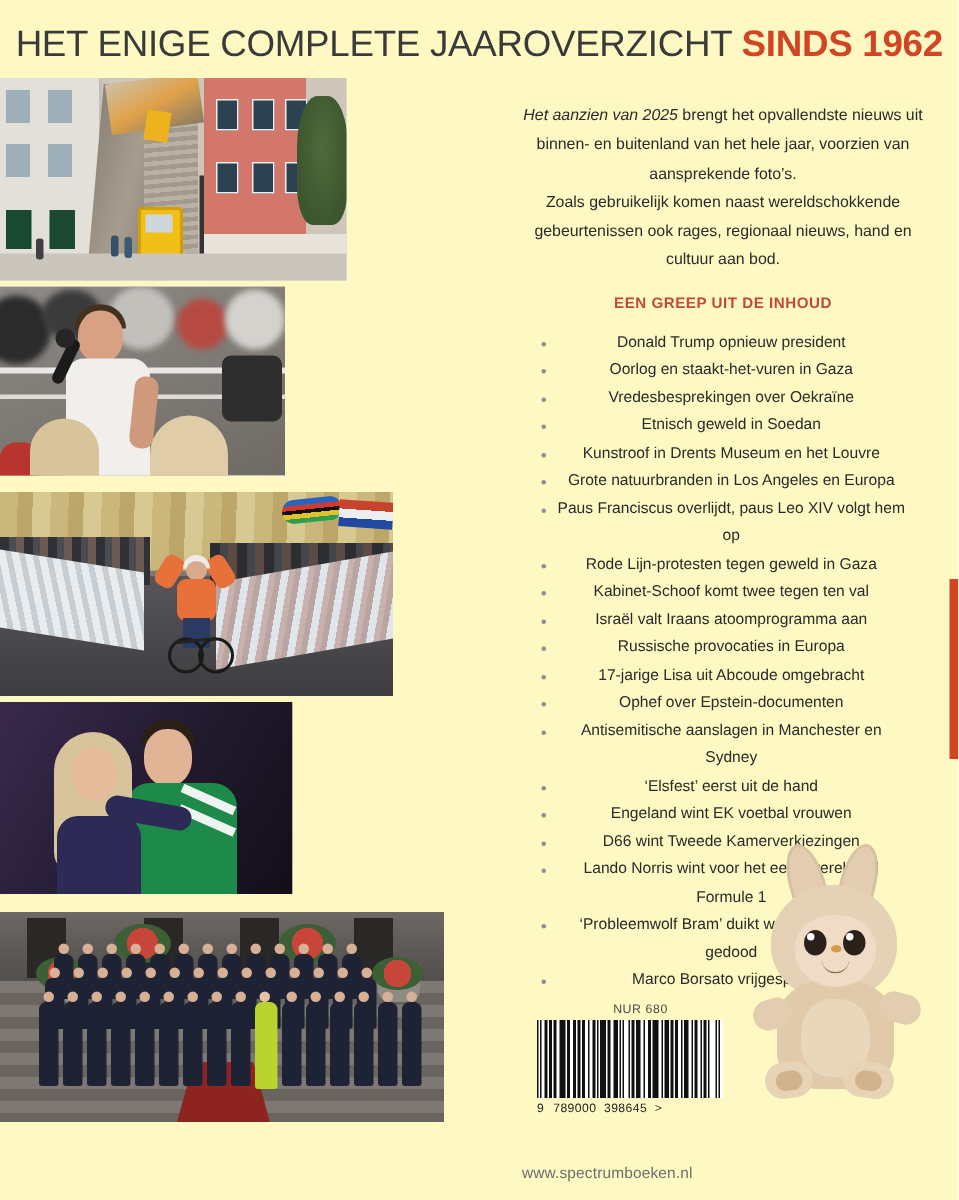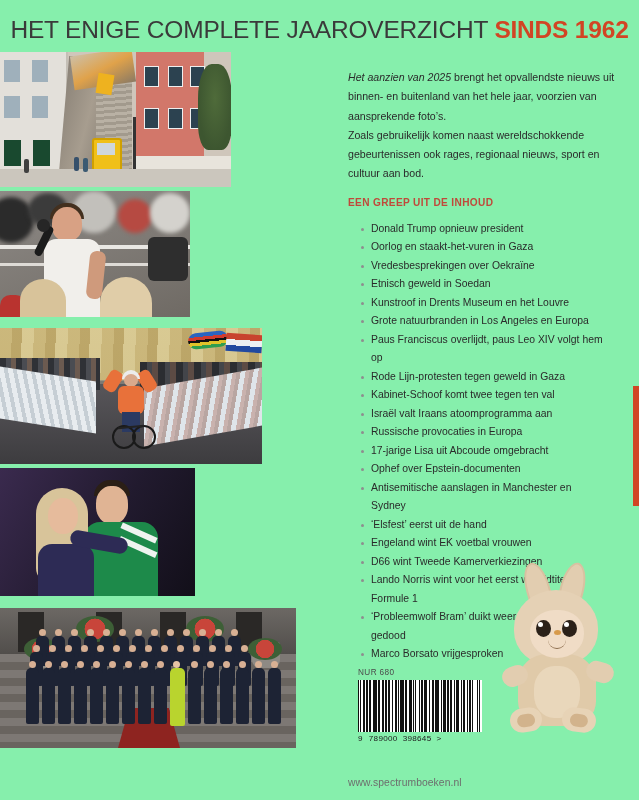--- a/index.html
+++ b/index.html
@@ -1,21 +1,21 @@
 <!DOCTYPE html>
 <html><head>
 <meta charset="utf-8">
 <style>
   html,body{margin:0;padding:0;}
   body{
     width:639px;height:800px;background:#ffffff;
     font-family:"Liberation Sans", sans-serif;
     overflow:hidden;position:relative;
   }
-  .page{position:relative;width:639px;height:800px;background:#86efac;overflow:hidden;}
+  .page{position:relative;width:639px;height:800px;background:#fef9c3;overflow:hidden;text-align:center;}
 
   
   .header{
     position:absolute;left:0;top:12px;width:639px;height:36px;
     display:flex;align-items:center;justify-content:center;
   }
   .header-line{
     font-size:24.5px;letter-spacing:-0.2px;white-space:nowrap;
     font-weight:400;color:#3a3a3a;
   }
@@ -364,21 +364,21 @@
       <div class="fig" style="height:56px"></div>
         <div class="fig" style="height:56px"></div>
       <div class="fig" style="height:56px"></div>
         <div class="fig" style="height:56px"></div>
     </div>
   </div>
 
   <div class="col">
     <div class="intro">
       <p><em>Het aanzien van 2025</em><span> brengt het opvallendste nieuws uit binnen- en buitenland van het hele jaar, voorzien van aansprekende foto’s.</span></p>
-      <p>Zoals gebruikelijk komen naast wereldschokkende gebeurtenissen ook rages, regionaal nieuws, sport en cultuur aan bod.</p>
+      <p>Zoals gebruikelijk komen naast wereldschokkende gebeurtenissen ook rages, regionaal nieuws, hand en cultuur aan bod.</p>
     </div>
 
     <div class="section-title">EEN GREEP UIT DE INHOUD</div>
 
     <ul class="bullets">
       <li>Donald Trump opnieuw president</li>
       <li>Oorlog en staakt-het-vuren in Gaza</li>
       <li>Vredesbesprekingen over Oekraïne</li>
       <li>Etnisch geweld in Soedan</li>
       <li>Kunstroof in Drents Museum en het Louvre</li>

